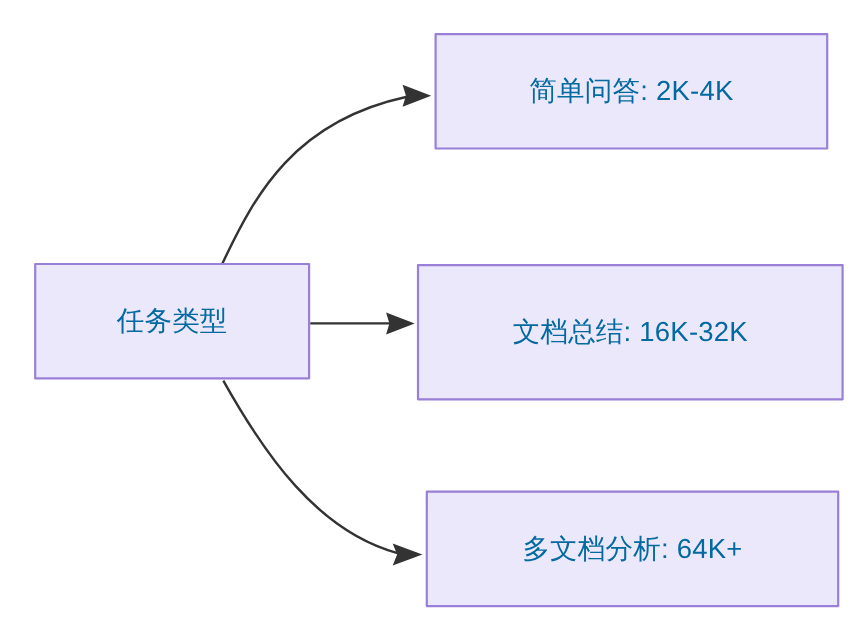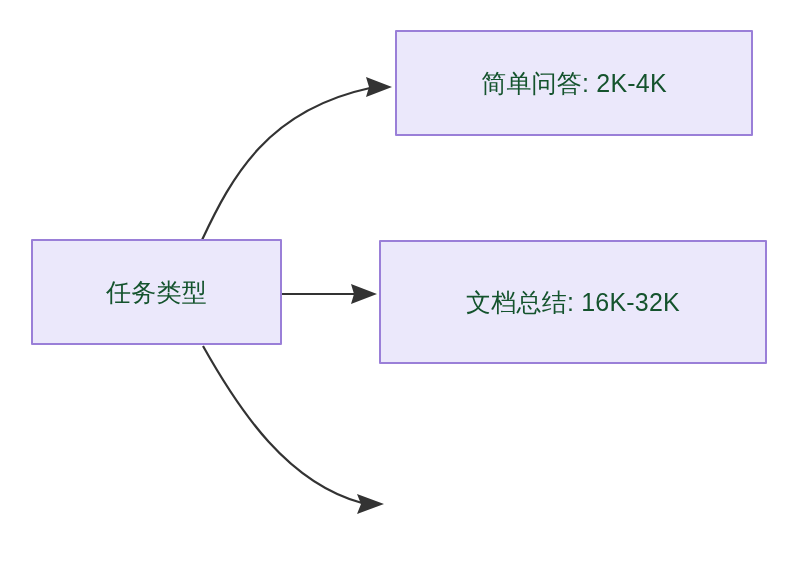--- a/index.html
+++ b/index.html
@@ -31,21 +31,21 @@
     box-sizing: border-box;
     background: #ebe8fb;
     border: 2px solid #9a7fd8;
     border-radius: 1px;
     display: flex;
     align-items: center;
     justify-content: center;
     text-align: center;
   }
   .node-label {
-    color: #14532d;
+    color: #0369a1;
     font-size: 25px;
     line-height: 1.2;
     letter-spacing: 0.2px;
     white-space: nowrap;
   }
   
   #node-root {
     left: 31px;
     top: 239px;
     width: 251px;
@@ -109,14 +109,17 @@
   </div>
 
   <div class="node" id="node-child-0">
     <span class="node-label">简单问答: 2K-4K</span>
   </div>
 
   <div class="node" id="node-child-1">
     <span class="node-label">文档总结: 16K-32K</span>
   </div>
 
+  <div class="node" id="node-child-2">
+    <span class="node-label">多文档分析: 64K+</span>
+  </div>
 
 </div>
 
 </body></html>

